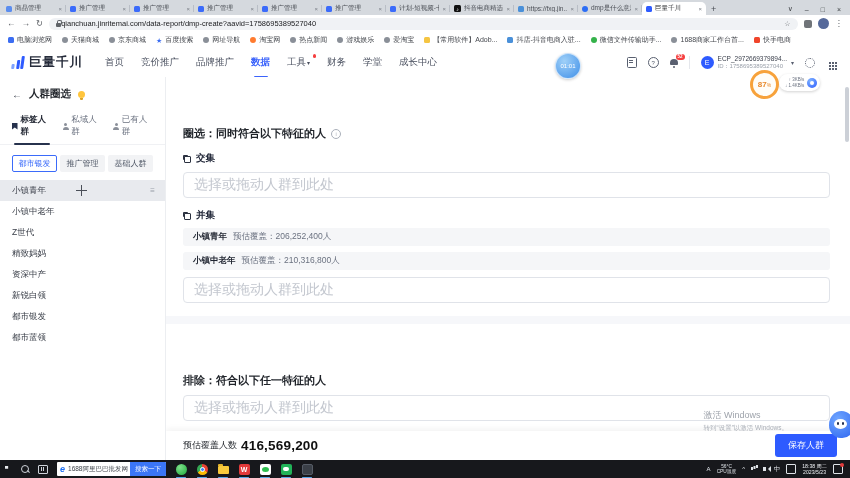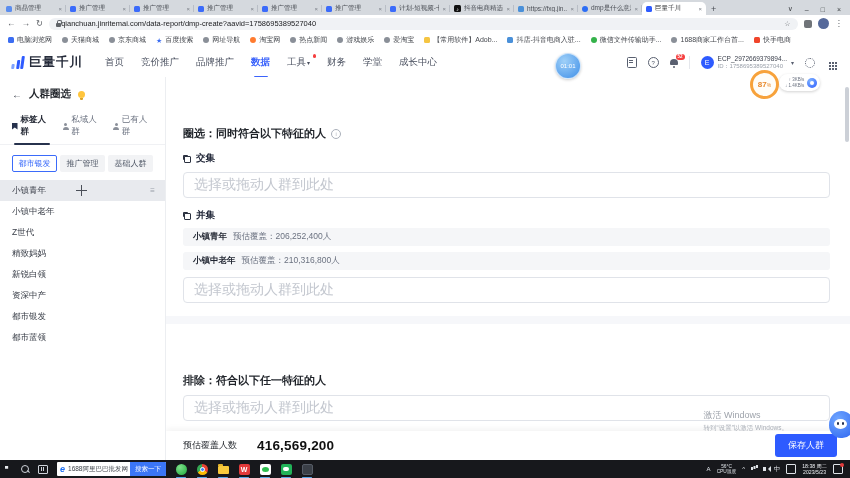--- a/index.html
+++ b/index.html
@@ -127,21 +127,21 @@
   .seticon::before{content:'';position:absolute;left:0;top:0;width:5px;height:5px;background:#2b3140;border-radius:1px;}
   .seticon::after{content:'';position:absolute;right:0;bottom:0;width:5px;height:5px;background:#fff;border:1px solid #2b3140;border-radius:1px;}
   .dropzone{margin-top:7px;height:24px;border:1px solid #e0e3e9;border-radius:4px;display:flex;align-items:center;
     padding:0 10px;font-size:14px;color:#c3c7cf;background:#fff;}
   .urow{margin-top:6px;height:18px;background:#f5f6f8;border-radius:3px;display:flex;align-items:center;padding:0 10px;font-size:8.5px;}
   .urow .nm{color:#1f2430;font-weight:bold;margin-right:6px;}
   .urow .cv{color:#6b7280;}
   .footerbar{position:absolute;left:0;right:0;bottom:0;height:29px;background:#fff;box-shadow:0 -2px 6px rgba(31,35,41,.06);
     display:flex;align-items:center;padding:0 13px 0 17px;z-index:3;}
   .f-label{font-size:9px;color:#1f2329;}
-  .f-value{font-size:13.5px;font-weight:bold;color:#111;margin-left:20px;letter-spacing:.2px;}
+  .f-value{font-size:13.5px;font-weight:bold;color:#111;margin-left:4px;letter-spacing:.2px;}
   .savebtn{margin-left:auto;background:#2e5bff;color:#fff;font-size:9px;padding:5px 13px;border-radius:3px;border:none;}
   .watermark{position:absolute;right:62px;bottom:27px;z-index:4;color:#9ea3ab;}
   .wm1{font-size:9px;}
   .wm2{font-size:6.5px;color:#a9aeb6;margin-top:2px;}
   .mascot{position:absolute;right:-4px;bottom:22px;width:25px;height:27px;z-index:5;}
   .mascot .bodyb{position:absolute;inset:0;background:radial-gradient(circle at 35% 30%,#6fa5ff,#2e66f0);border-radius:50% 50% 46% 46%;}
   .mascot .face{position:absolute;left:5px;top:8px;width:13px;height:10px;background:#fff;border-radius:50%;}
   .mascot .eye{position:absolute;top:11px;width:2px;height:2.5px;background:#23304f;border-radius:50%;}
   .mascot .e1{left:8px;} .mascot .e2{left:13px;}
   .scrollthumb{position:absolute;right:1px;top:10px;width:4px;height:55px;background:#ccd0d7;border-radius:2px;}
@@ -405,22 +405,22 @@
       <div class="sb-filters">
         <span class="fbtn on">都市银发</span>
         <span class="fbtn">推广管理</span>
         <span class="fbtn">基础人群</span>
       </div>
       <div class="sb-list">
         <div class="sb-item sel"><span>小镇青年</span><span class="movecur"></span><span class="handle">≡</span></div>
         <div class="sb-item">小镇中老年</div>
         <div class="sb-item">Z世代</div>
         <div class="sb-item">精致妈妈</div>
+        <div class="sb-item">资深中产</div>
         <div class="sb-item">新锐白领</div>
-        <div class="sb-item">资深中产</div>
         <div class="sb-item">都市银发</div>
         <div class="sb-item">都市蓝领</div>
       </div>
     </aside>
 
     <main class="main">
       <section class="card card1">
         <div class="sec-title">
           <span>圈选：同时符合以下特征的人</span>
           <i class="info">i</i>

